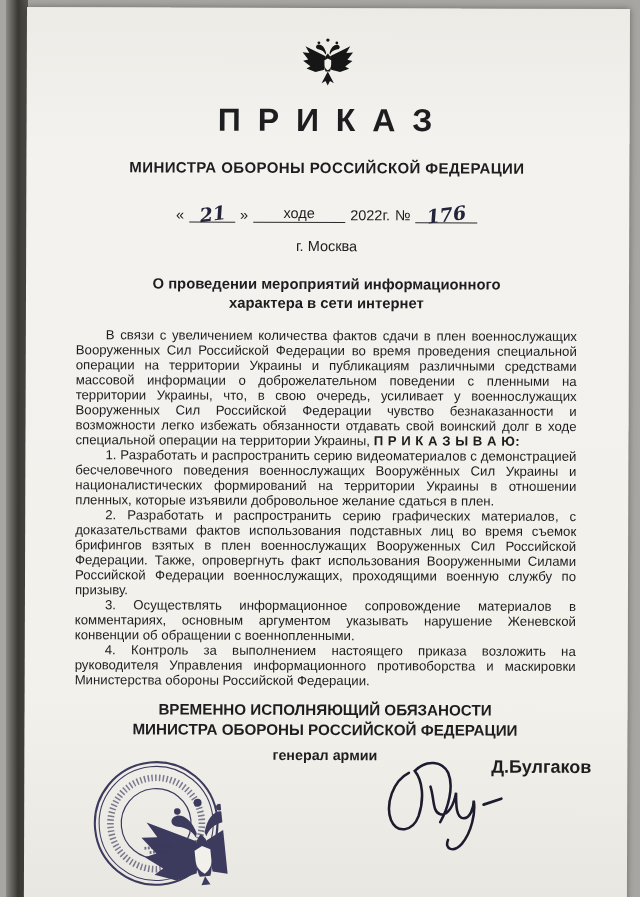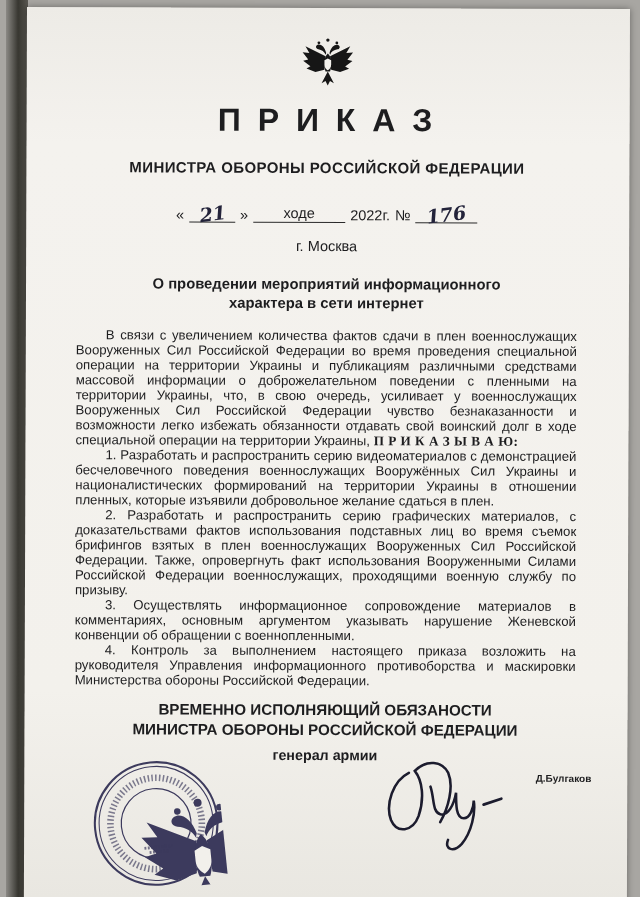--- a/index.html
+++ b/index.html
@@ -54,32 +54,32 @@
   .place{text-align:center;margin-top:15px;font-size:14.5px;}
   .subject{
     text-align:center;font-weight:bold;font-size:14.8px;
     margin-top:21px;line-height:1.3;
   }
   .body-text{
     margin-top:15px;font-size:13.2px;line-height:15px;
     text-align:justify;hyphens:none;
   }
   .body-text p{text-indent:30px;}
-  .sp-bold{font-weight:bold;letter-spacing:.5px;font-family:Liberation Serif, serif;}
+  .sp-bold{font-weight:bold;letter-spacing:.5px;}
   .sig-head{
     margin-top:12px;text-align:center;font-weight:bold;
     font-size:15.2px;line-height:1.27;
   }
   .sig-area{position:relative;height:230px;margin-top:5px;}
   .rank{
     position:absolute;left:0;right:0;top:3px;text-align:center;
     font-weight:bold;font-size:14.3px;
   }
   .signer-name{
-    position:absolute;right:-16px;top:28px;font-weight:bold;font-size:10px;
+    position:absolute;right:-16px;top:12px;font-weight:bold;font-size:18px;
   }
   .autograph{position:absolute;left:305px;top:2px;width:128px;height:112px;}
   .autograph svg{width:100%;height:100%;}
   .stamp{position:absolute;left:16px;top:14px;width:132px;height:132px;opacity:.92;transform:rotate(-6deg);}
   .stamp svg{width:100%;height:100%;}
   .hidden-defs{position:absolute;width:0;height:0;overflow:hidden;}
 </style>
 </head>
 <body>
 

